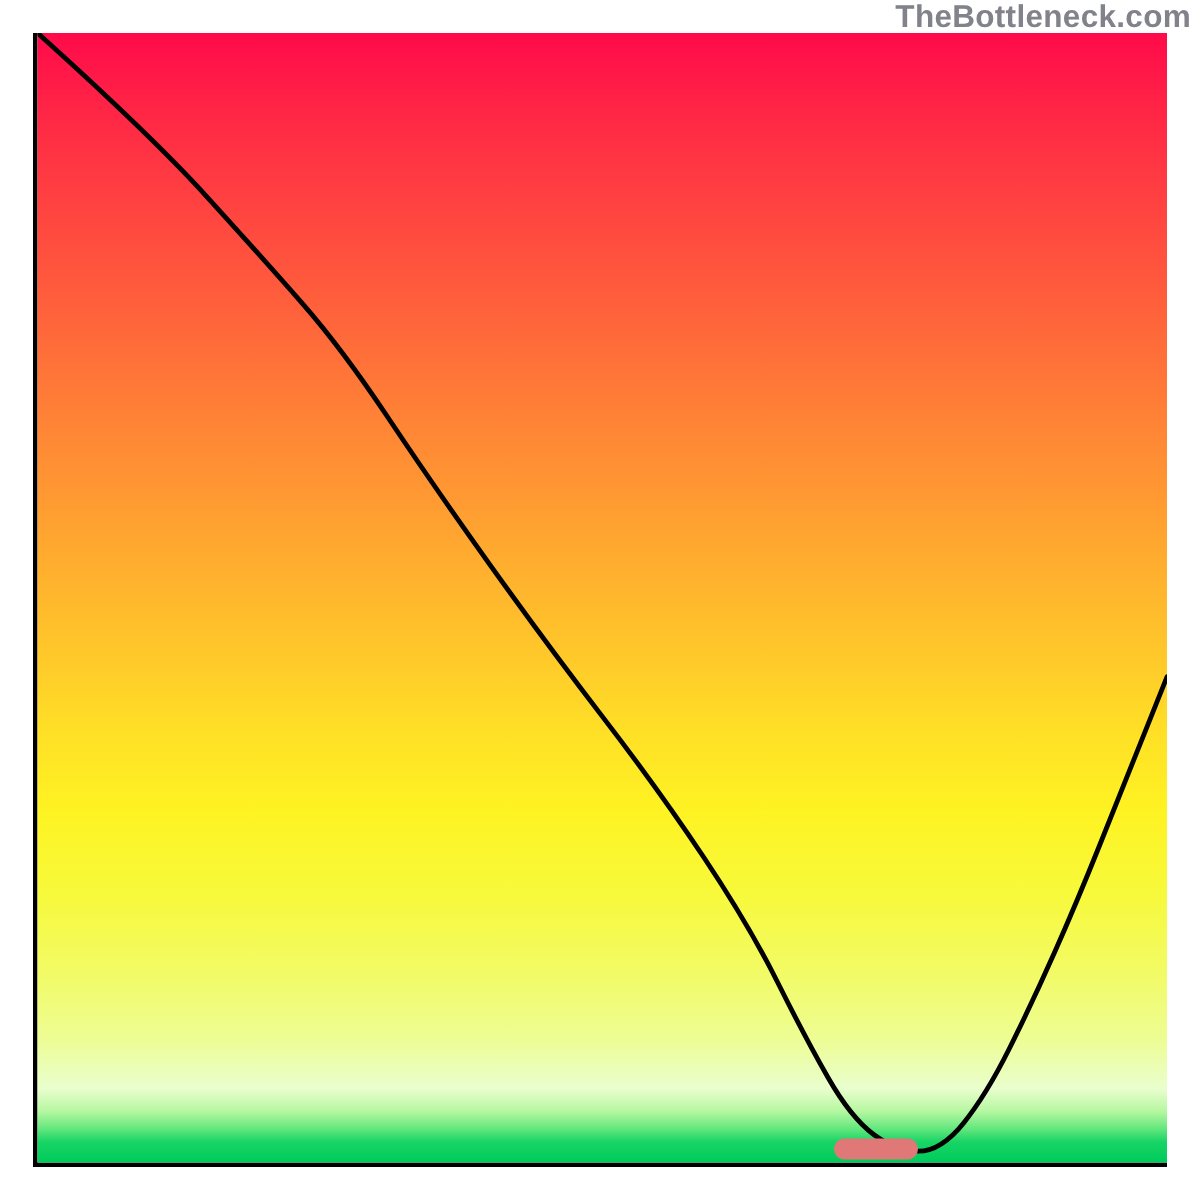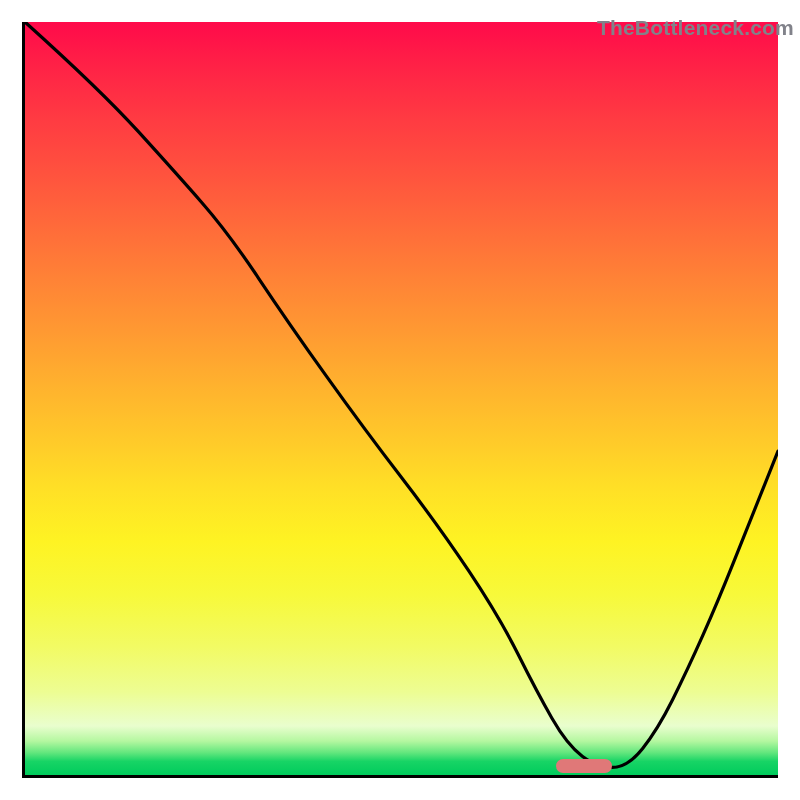--- a/index.html
+++ b/index.html
@@ -62,21 +62,21 @@
     height: 100%;
   }
   .marker {
     position: absolute;
     height: 14px;
     border-radius: 7px;
     background: #e07878;
   }
   .watermark {
     position: absolute;
-    top: 16px;
+    top: 0;
     right: 6px;
     font-family: Arial, Helvetica, sans-serif;
     font-size: 21px;
     font-weight: 600;
     color: #81828a;
     letter-spacing: 0.2px;
     user-select: none;
   }
 </style>
 </head>

